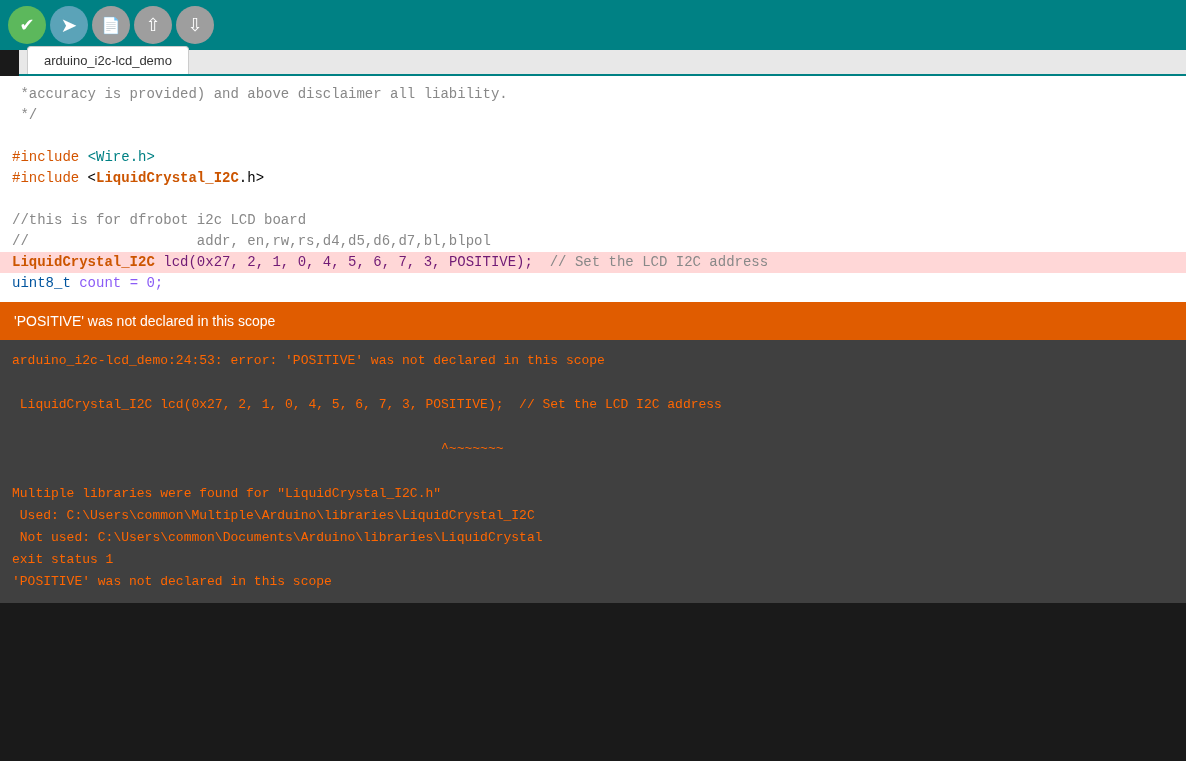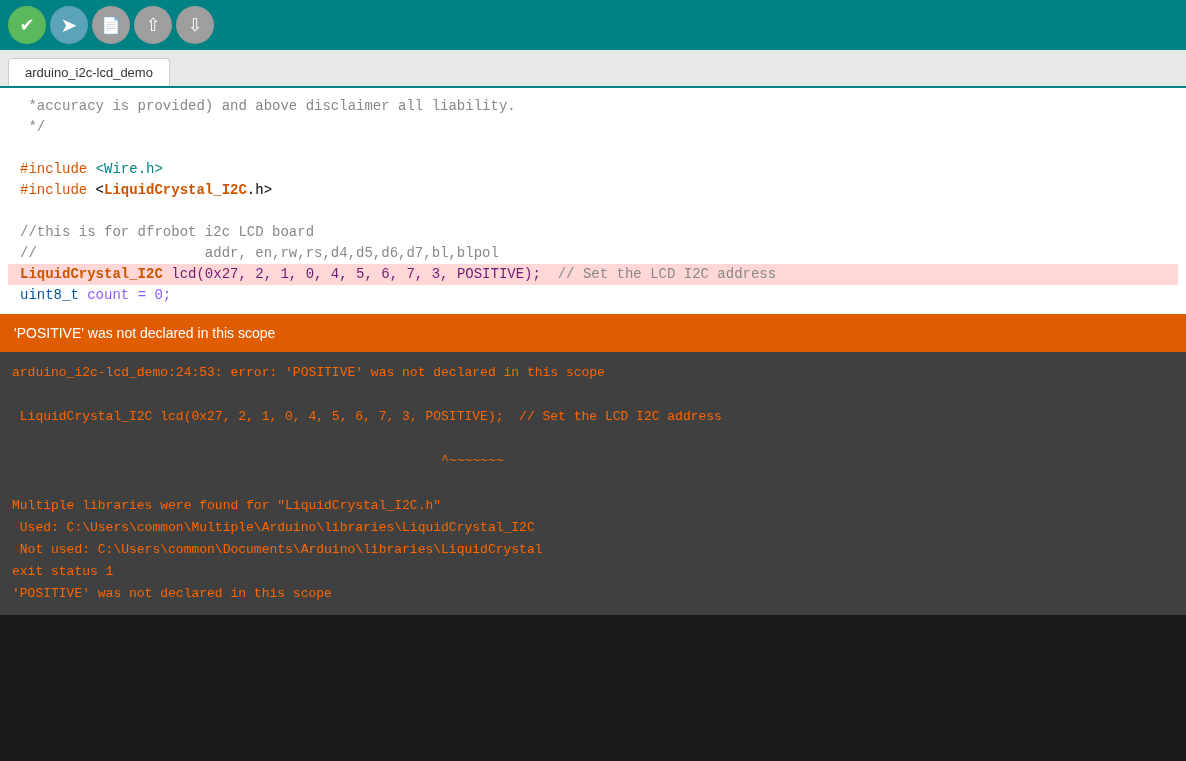--- a/index.html
+++ b/index.html
@@ -27,42 +27,43 @@
     }
     .btn-check { background: #5cb85c; color: white; }
     .btn-upload { background: #5ba3b8; color: white; }
     .btn-new { background: #9e9e9e; color: white; }
     .btn-open { background: #9e9e9e; color: white; }
     .btn-save { background: #9e9e9e; color: white; }
 
     
     #tab-bar {
       background: #e8e8e8;
-      height: 38px;
+      height: 26px;
       display: flex;
       align-items: flex-end;
       padding: 0 0 0 8px;
       border-bottom: 2px solid #008184;
+      margin-left: 19px;
     }
     .tab {
       background: white;
       border: 1px solid #ccc;
       border-bottom: none;
       padding: 6px 16px;
       font-family: Arial, sans-serif;
       font-size: 13px;
       color: #333;
       cursor: pointer;
       border-radius: 4px 4px 0 0;
     }
 
     
     #code-area {
       background: white;
-      padding: 8px 8px;
+      padding: 8px 0;
       font-size: 14px;
       line-height: 1.5;
       overflow: hidden;
     }
     .code-line {
       padding: 0 12px;
       white-space: pre;
       min-height: 21px;
       display: block;
     }

